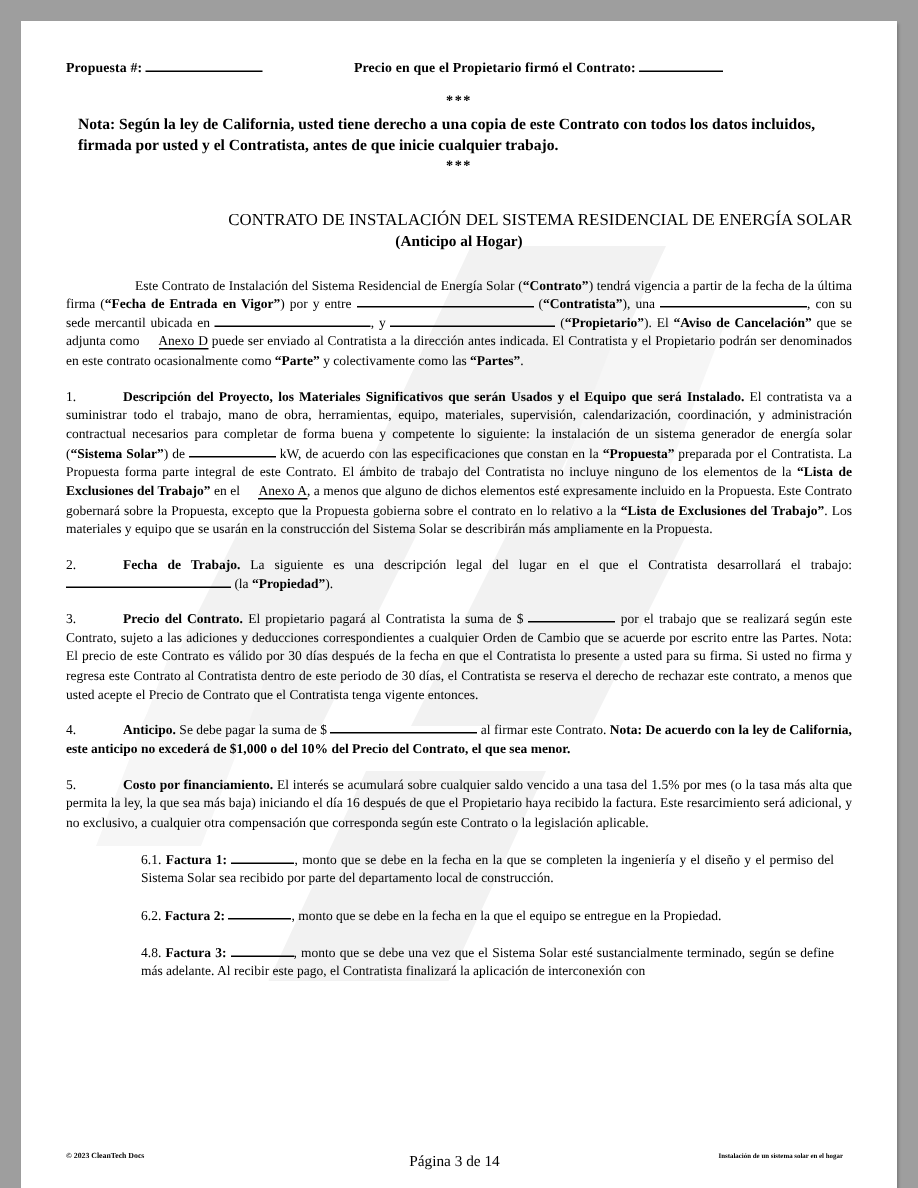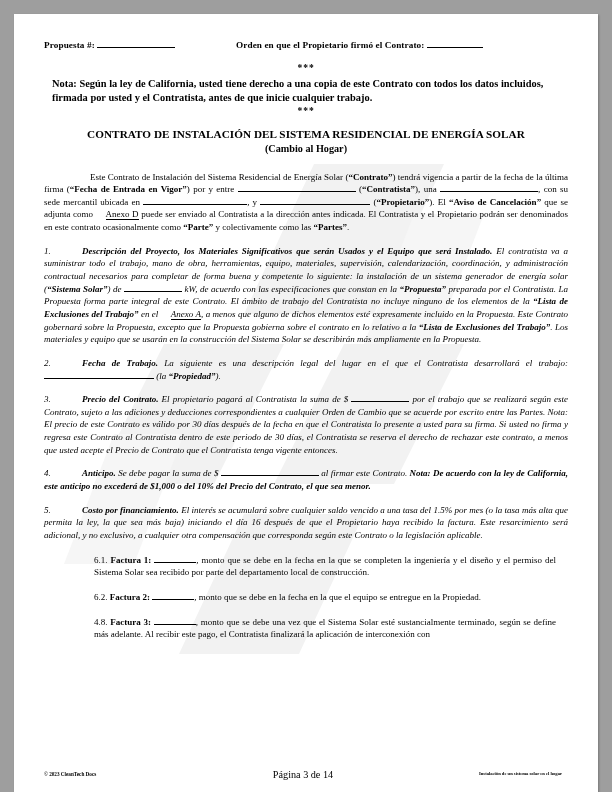--- a/index.html
+++ b/index.html
@@ -74,42 +74,42 @@
     line-height: 1.3;
   }
   .note-bold {
     text-align: left;
     font-weight: bold;
     font-size: 10.4px;
     line-height: 1.35;
     margin: 1px 8px 0 8px;
   }
   .doc-title {
-    text-align: center;
-    font-weight: bold;
+    text-align: right;
+    font-weight: normal;
     font-size: 11.2px;
-    margin-top: 10px;
+    margin-top: 23px;
     line-height: 1.35;
     letter-spacing: 0.05px;
   }
   .doc-subtitle {
     text-align: center;
     font-weight: bold;
     font-size: 10.2px;
     line-height: 1.3;
   }
   p.body {
     font-size: 9.0px;
     line-height: 1.405;
     text-align: justify;
     margin: 0;
     text-indent: 0;
   }
   p.intro { margin-top: 15px; text-indent: 46px; }
-  p.clause { margin-top: 11px; font-style: italic; }
+  p.clause { margin-top: 11px; }
   p.sub {
     font-size: 9.0px;
     line-height: 1.405;
     text-align: justify;
     margin: 12px;
     padding-left: 38px;
   }
   .num { display: inline-block; width: 38px; }
   b, strong { font-weight: bold; }
   .u { border-bottom: 1px solid #000; text-decoration: none; margin-left: 10px; }
@@ -120,21 +120,20 @@
   .bl-4 { width: 110px; }
   .bl-6 { width: 110px; }
   .bl-7 { width: 42px; }
   .bl-8 { width: 58px; }
   .footer {
     position: absolute;
     left: 0;
     bottom: 22px;
     width: 584px;
     display: flex;
-    align-items: flex-end;
     padding: 0 30px;
     box-sizing: border-box;
     z-index: 2;
   }
   .f-left {
     font-size: 5.2px;
     font-weight: bold;
     width: 170px;
     line-height: 1;
     padding-bottom: 3px;
@@ -174,33 +173,33 @@
     </svg>
 
     <div class="content">
 
       <div class="hdr-row">
         <div class="hdr-left">
           <span>Propuesta #:</span>
           <span class="ul-short"></span>
         </div>
         <div class="hdr-right">
-          <span>Orden en que el Propietario firmó el Contrato:</span>
+          <span>Precio en que el Propietario firmó el Contrato:</span>
           <span class="ul-med"></span>
         </div>
       </div>
 
       <div class="stars">***</div>
 
       <div class="note-bold">Nota: Según la ley de California, usted tiene derecho a una copia de este Contrato con todos los datos incluidos, firmada por usted y el Contratista, antes de que inicie cualquier trabajo.</div>
 
       <div class="stars2">***</div>
 
       <div class="doc-title">CONTRATO DE INSTALACIÓN DEL SISTEMA RESIDENCIAL DE ENERGÍA SOLAR</div>
-      <div class="doc-subtitle">(Cambio al Hogar)</div>
+      <div class="doc-subtitle">(Anticipo al Hogar)</div>
 
       <p class="body intro"><span>Este Contrato de Instalación del Sistema Residencial de Energía Solar (</span><b>“Contrato”</b><span>) tendrá vigencia a partir de la fecha de la última firma (</span><b>“Fecha de Entrada en Vigor”</b><span>) por y entre </span><span class="bl bl-1"></span><span> (</span><b>“Contratista”</b><span>), una </span><span class="bl bl-2"></span><span>, con su sede mercantil ubicada en </span><span class="bl bl-3"></span><span>, y </span><span class="bl bl-4"></span><span> (</span><b>“Propietario”</b><span>). El </span><b>“Aviso de Cancelación”</b><span> que se adjunta como </span><span class="u">Anexo D</span><span> puede ser enviado al Contratista a la dirección antes indicada. El Contratista y el Propietario podrán ser denominados en este contrato ocasionalmente como </span><b>“Parte”</b><span> y colectivamente como las </span><b>“Partes”</b><span>.</span></p>
 
       <p class="body clause"><span class="num">1.</span><b>Descripción del Proyecto, los Materiales Significativos que serán Usados y el Equipo que será Instalado.</b><span> El contratista va a suministrar todo el trabajo, mano de obra, herramientas, equipo, materiales, supervisión, calendarización, coordinación, y administración contractual necesarios para completar de forma buena y competente lo siguiente: la instalación de un sistema generador de energía solar (</span><b>“Sistema Solar”</b><span>) de </span><span class="bl bl-8"></span><span> kW, de acuerdo con las especificaciones que constan en la </span><b>“Propuesta”</b><span> preparada por el Contratista. La Propuesta forma parte integral de este Contrato. El ámbito de trabajo del Contratista no incluye ninguno de los elementos de la </span><b>“Lista de Exclusiones del Trabajo”</b><span> en el </span><span class="u">Anexo A</span><span>, a menos que alguno de dichos elementos esté expresamente incluido en la Propuesta. Este Contrato gobernará sobre la Propuesta, excepto que la Propuesta gobierna sobre el contrato en lo relativo a la </span><b>“Lista de Exclusiones del Trabajo”</b><span>. Los materiales y equipo que se usarán en la construcción del Sistema Solar se describirán más ampliamente en la Propuesta.</span></p>
 
       <p class="body clause"><span class="num">2.</span><b>Fecha de Trabajo.</b><span> La siguiente es una descripción legal del lugar en el que el Contratista desarrollará el trabajo: </span><span class="bl bl-6"></span><span> (la </span><b>“Propiedad”</b><span>).</span></p>
 
       <p class="body clause"><span class="num">3.</span><b>Precio del Contrato.</b><span> El propietario pagará al Contratista la suma de $ </span><span class="bl bl-8"></span><span> por el trabajo que se realizará según este Contrato, sujeto a las adiciones y deducciones correspondientes a cualquier Orden de Cambio que se acuerde por escrito entre las Partes. Nota: El precio de este Contrato es válido por 30 días después de la fecha en que el Contratista lo presente a usted para su firma. Si usted no firma y regresa este Contrato al Contratista dentro de este periodo de 30 días, el Contratista se reserva el derecho de rechazar este contrato, a menos que usted acepte el Precio de Contrato que el Contratista tenga vigente entonces.</span></p>
 
       <p class="body clause"><span class="num">4.</span><b>Anticipo.</b><span> Se debe pagar la suma de $ </span><span class="bl bl-2"></span><span> al firmar este Contrato. </span><b>Nota: De acuerdo con la ley de California, este anticipo no excederá de $1,000 o del 10% del Precio del Contrato, el que sea menor.</b></p>

